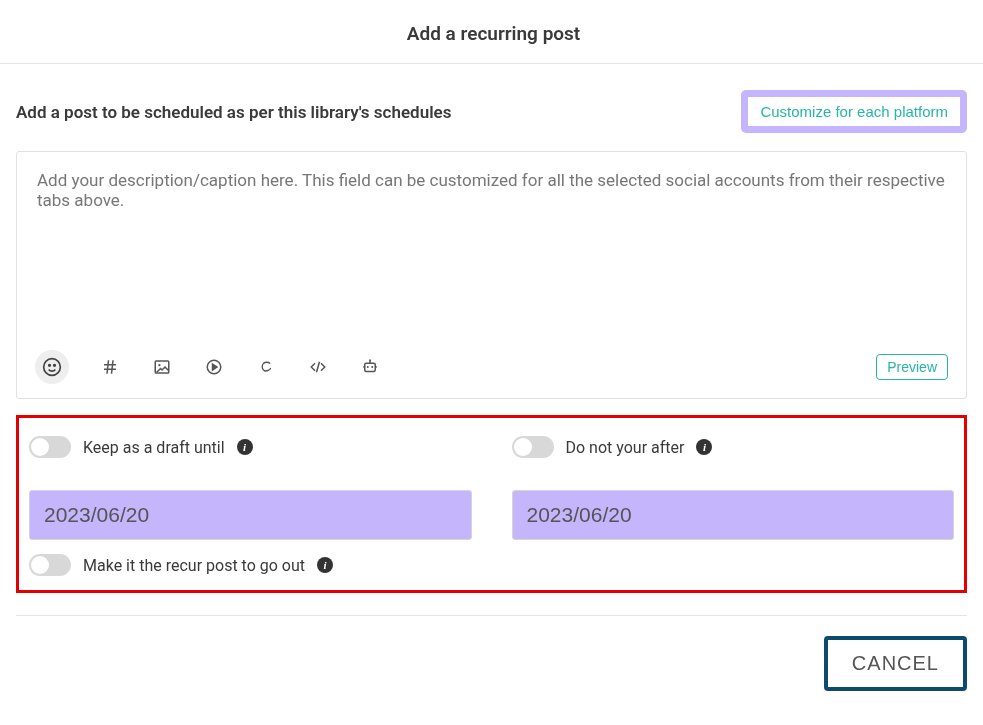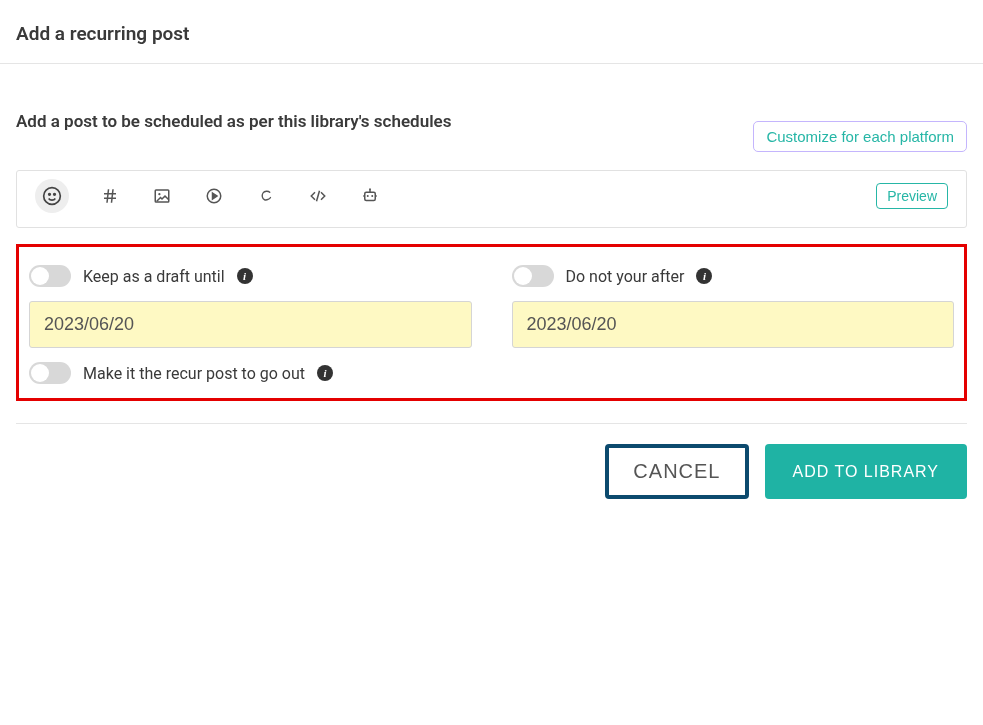--- a/index.html
+++ b/index.html
@@ -9,20 +9,21 @@
     color: #333;
     width: 983px;
     height: 725px;
     position: relative;
   }
   .page-title {
     font-size: 19px;
     font-weight: 600;
     color: #3a3a3a;
     padding: 22px 12px 18px 16px;
+    text-align: center;
   }
   .divider {
     border: none;
     border-top: 1px solid #e5e5e5;
   }
   .content {
     padding: 26px 16px 0 16px;
   }
   .subheader-row {
     display: flex;
@@ -30,29 +31,28 @@
     justify-content: space-between;
     margin-bottom: 18px;
     gap: 41px;
   }
   .subheader {
     font-size: 17px;
     font-weight: 600;
     color: #3a3a3a;
   }
   .btn-outline-teal {
-    border: 1px solid #c4b5fd;
+    border: 7px solid #c4b5fd;
     color: #26b6a6;
     background: #fff;
     border-radius: 5px;
     padding: 6px 12px;
     font-size: 15px;
     font-weight: 500;
     cursor: pointer;
-    margin-top: 31px;
   }
   .btn-outline-teal-sm {
     border: 1px solid #26b6a6;
     color: #26b6a6;
     background: #fff;
     border-radius: 4px;
     padding: 4px 10px;
     font-size: 14px;
     font-weight: 500;
     cursor: pointer;
@@ -99,21 +99,21 @@
   .opt-row {
     display: flex;
     gap: 40px;
     margin-bottom: 14px;
   }
   .opt-col { flex: 1; }
   .opt-label-row {
     display: flex;
     align-items: center;
     gap: 12px;
-    margin-bottom: 14px;
+    margin-bottom: 32px;
   }
   .toggle {
     width: 42px;
     height: 22px;
     background: #d8d8d8;
     border-radius: 11px;
     position: relative;
     cursor: pointer;
     flex-shrink: 0;
   }
@@ -141,23 +141,23 @@
     display: inline-flex;
     align-items: center;
     justify-content: center;
     font-style: italic;
     font-family: Georgia, serif;
     cursor: pointer;
   }
   .date-input {
     width: 100%;
     padding: 12px 14px;
-    font-size: 18px;
+    font-size: 21px;
     border: 1px solid #d5d5d5;
-    background: #fef9c3;
+    background: #c4b5fd;
     color: #555;
     border-radius: 3px;
   }
   .footer-divider {
     border: none;
     border-top: 1px solid #e5e5e5;
     margin-top: 22px;
   }
   .footer-actions {
     display: flex;
@@ -195,20 +195,21 @@
 <hr class="divider">
 
 <div class="content">
 
   <div class="subheader-row">
     <div class="subheader">Add a post to be scheduled as per this library's schedules</div>
     <button class="btn-outline-teal">Customize for each platform</button>
   </div>
 
   <div class="editor-box">
+    <div class="editor-text">Add your description/caption here. This field can be customized for all the selected social accounts from their respective tabs above.</div>
     <div class="editor-toolbar">
 
       <span class="tool-icon emoji-active">
         <svg width="20" height="20" viewBox="0 0 24 24" fill="none" stroke="#444" stroke-width="2">
           <circle cx="12" cy="12" r="10"></circle>
           <circle cx="9" cy="10" r="1" fill="#444"></circle>
           <circle cx="15" cy="10" r="1" fill="#444"></circle>
           <path d="M8 15c1 1.5 2.5 2 4 2s3-.5 4-2"></path>
         </svg>
       </span>
@@ -298,14 +299,13 @@
       <span class="opt-label">Make it the recur post to go out</span>
       <span class="info-icon">i</span>
     </div>
   </div>
 
   <hr class="footer-divider">
 </div>
 
 <div class="footer-actions">
   <button class="btn-cancel">CANCEL</button>
-  <button class="btn-primary">ADD TO LIBRARY</button>
 </div>
 
 </body></html>

